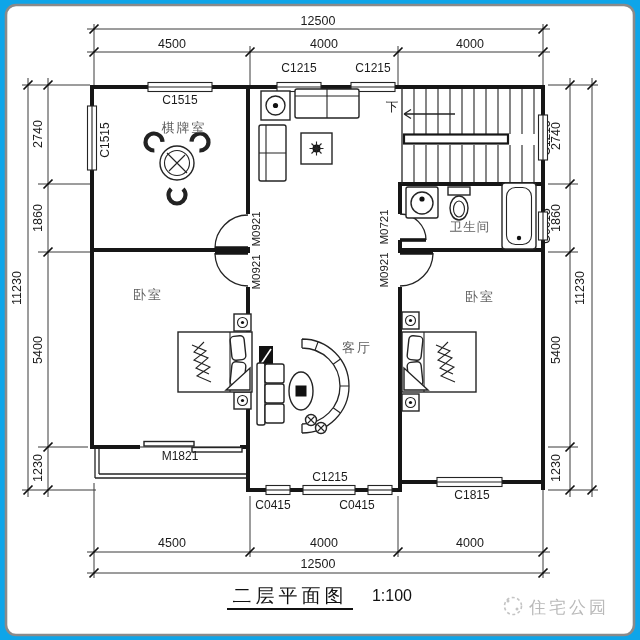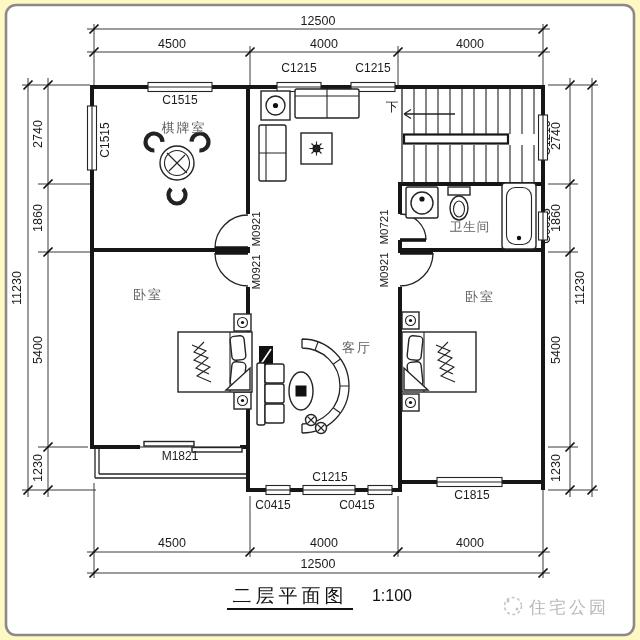--- a/index.html
+++ b/index.html
@@ -1,16 +1,16 @@
 <!DOCTYPE html>
 <html><head>
 <meta charset="utf-8">
 <style>
   html,body{margin:0;padding:0;background:#ffffff;}
-  .stage{width:640px;height:640px;position:relative;background:#fef9c3;font-family:"Liberation Sans","DejaVu Sans",sans-serif;}
+  .stage{width:640px;height:640px;position:relative;background:#0ea5e9;font-family:"Liberation Sans","DejaVu Sans",sans-serif;}
   svg{display:block;}
   text{fill:#1b1b1b;}
   .t{text-anchor:middle;}
   .dim{font-size:12.5px;}
   .lbl{font-size:12px;}
   .mlbl{font-size:11.5px;}
   .room{font-size:13px;fill:#5f5f5f;letter-spacing:2px;}
   .small-room{font-size:12.5px;fill:#5f5f5f;letter-spacing:1px;}
   .down{font-size:12.5px;fill:#1b1b1b;}
   .title-txt{font-size:19px;letter-spacing:4px;fill:#111;}

